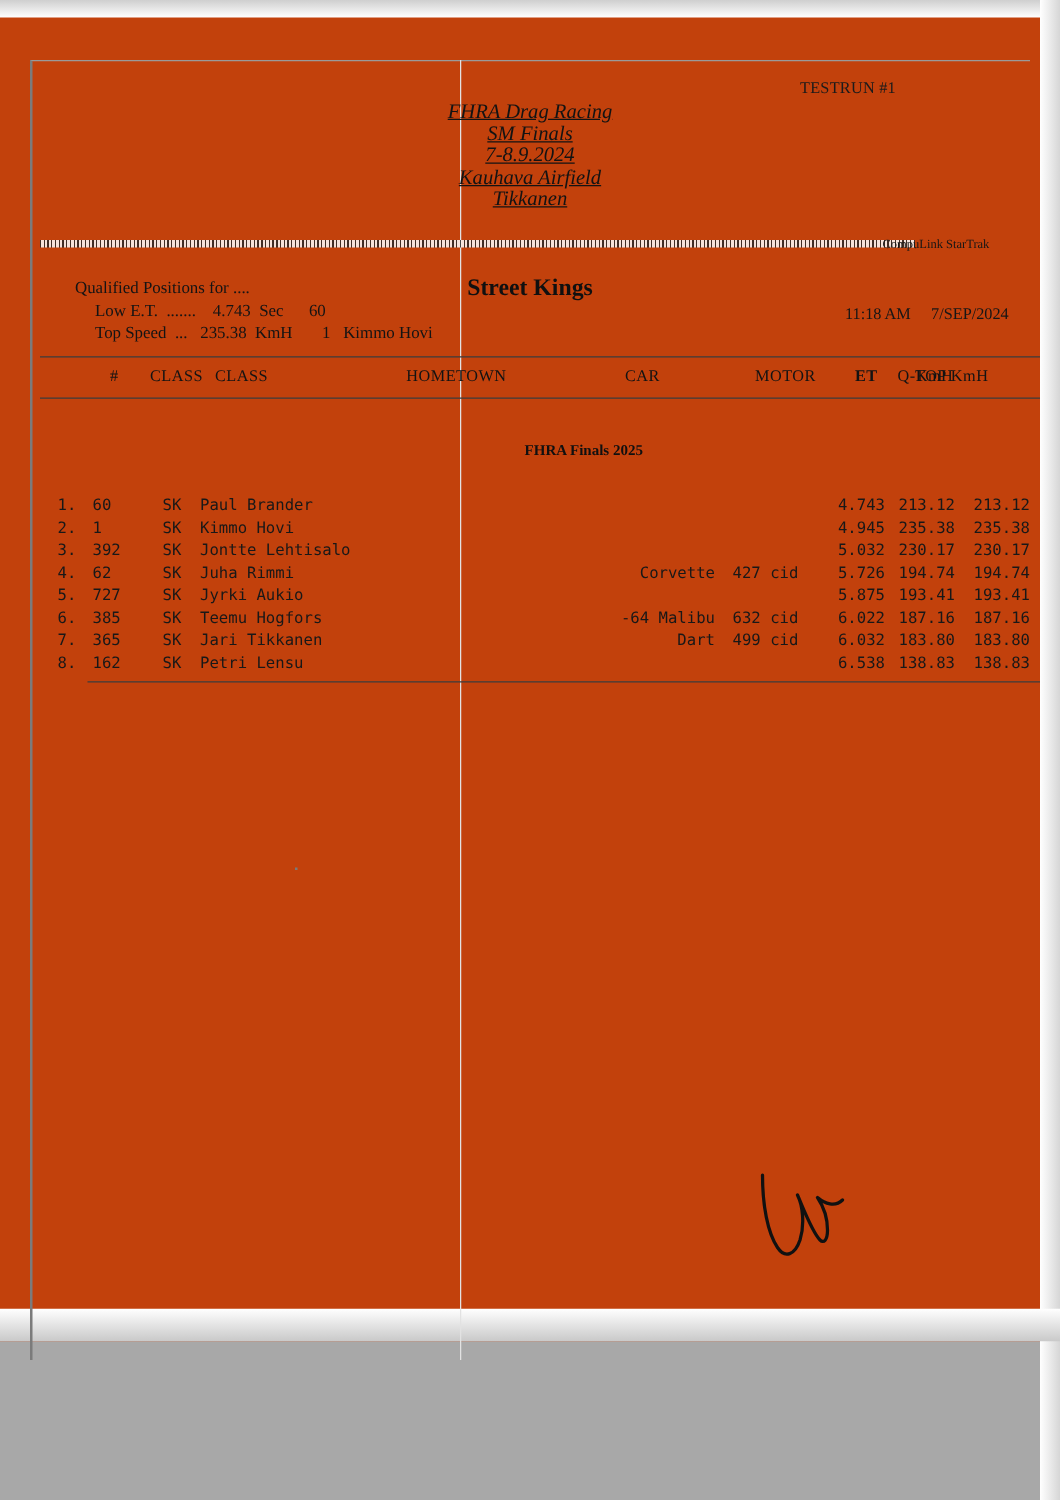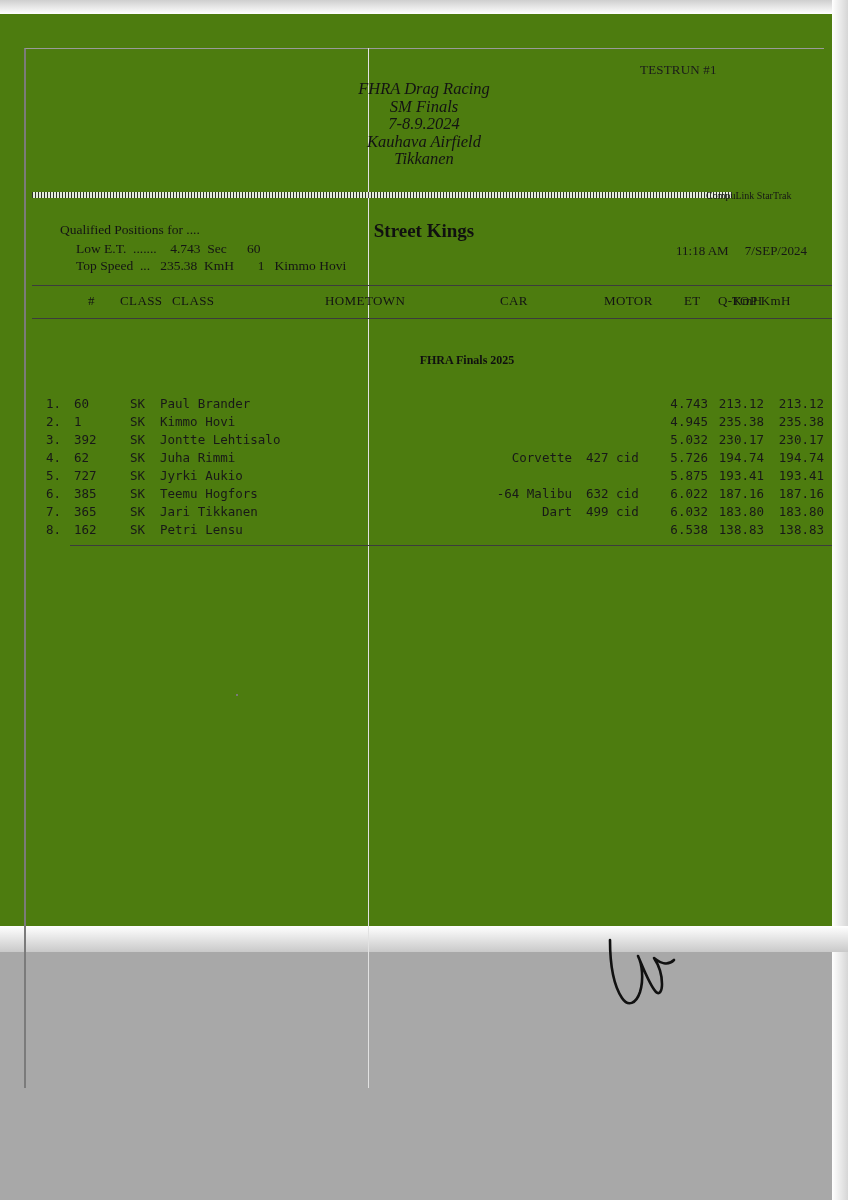--- a/index.html
+++ b/index.html
@@ -10,22 +10,22 @@
   body {
     width: 848px;
     height: 1200px;
     overflow: hidden;
     font-family: "Liberation Serif", serif;
   }
   .page {
     position: absolute;
     left: 0; top: 0;
     width: 848px;
-    height: 952px;
-    background: #4d7c0f;
+    height: 1073px;
+    background: #c2410c;
   }
   
   .edge-top {
     position: absolute; left: 0; top: 0; width: 848px; height: 14px;
     background: linear-gradient(to bottom, #cfcfcf, #ffffff);
   }
   .edge-bottom {
     position: absolute; left: 0; bottom: 0; width: 848px; height: 26px;
     background: linear-gradient(to top, #c9c9c9, #ffffff);
   }
@@ -65,21 +65,21 @@
   .event-block {
     position: absolute;
     left: 0; top: 80px;
     width: 848px;
     text-align: center;
     font-style: italic;
     font-size: 16.5px;
     line-height: 17.5px;
     color: #131313;
   }
-  .event-block div { white-space: nowrap; }
+  .event-block div { white-space: nowrap; text-decoration: underline; }
 
   .dotted-rule {
     position: absolute;
     left: 32px;
     top: 192px;
     width: 700px;
     height: 6px;
     background-image: repeating-linear-gradient(to right, #2a2a2a 0px, #2a2a2a 1px, #ffffff 1px, #ffffff 3px);
     opacity: .85;
   }
@@ -149,21 +149,21 @@
     color: #131313;
     letter-spacing: .4px;
     white-space: nowrap;
   }
   .ch-num      { left: 88px; }
   .ch-class    { left: 120px; }
   .ch-driver   { left: 172px; }
   .ch-hometown { left: 325px; }
   .ch-car      { left: 500px; }
   .ch-motor    { left: 604px; }
-  .ch-et       { left: 684px; }
+  .ch-et       { left: 684px; font-weight: bold; }
   .ch-qkmh     { left: 718px; }
   .ch-topkmh   { left: 732px; }
 
   .finals-title {
     position: absolute;
     left: 0; top: 353px;
     width: 848px;
     text-align: center;
     font-size: 12px;
     font-weight: bold;

